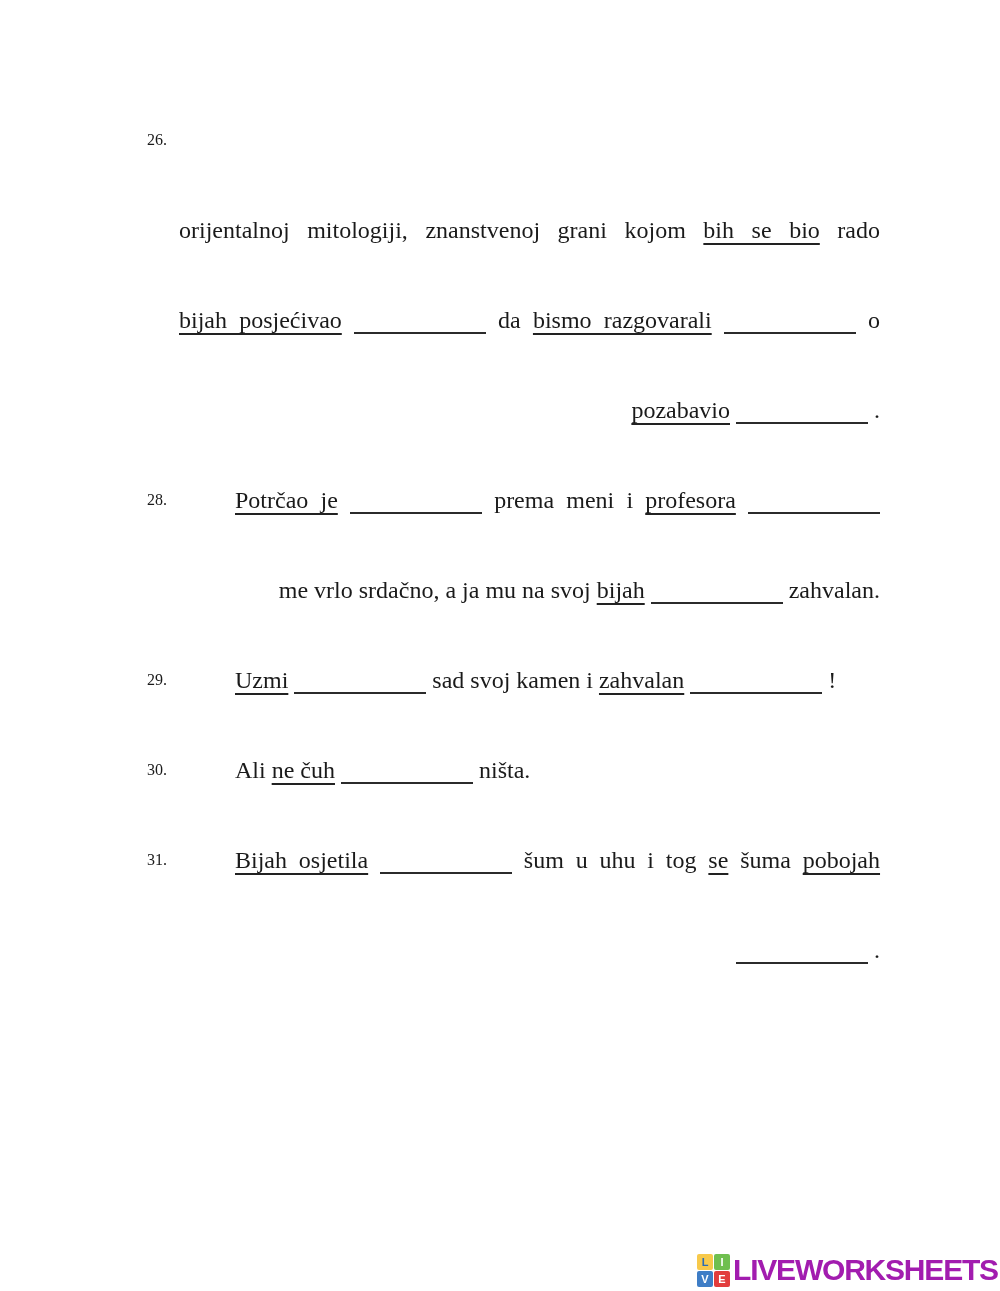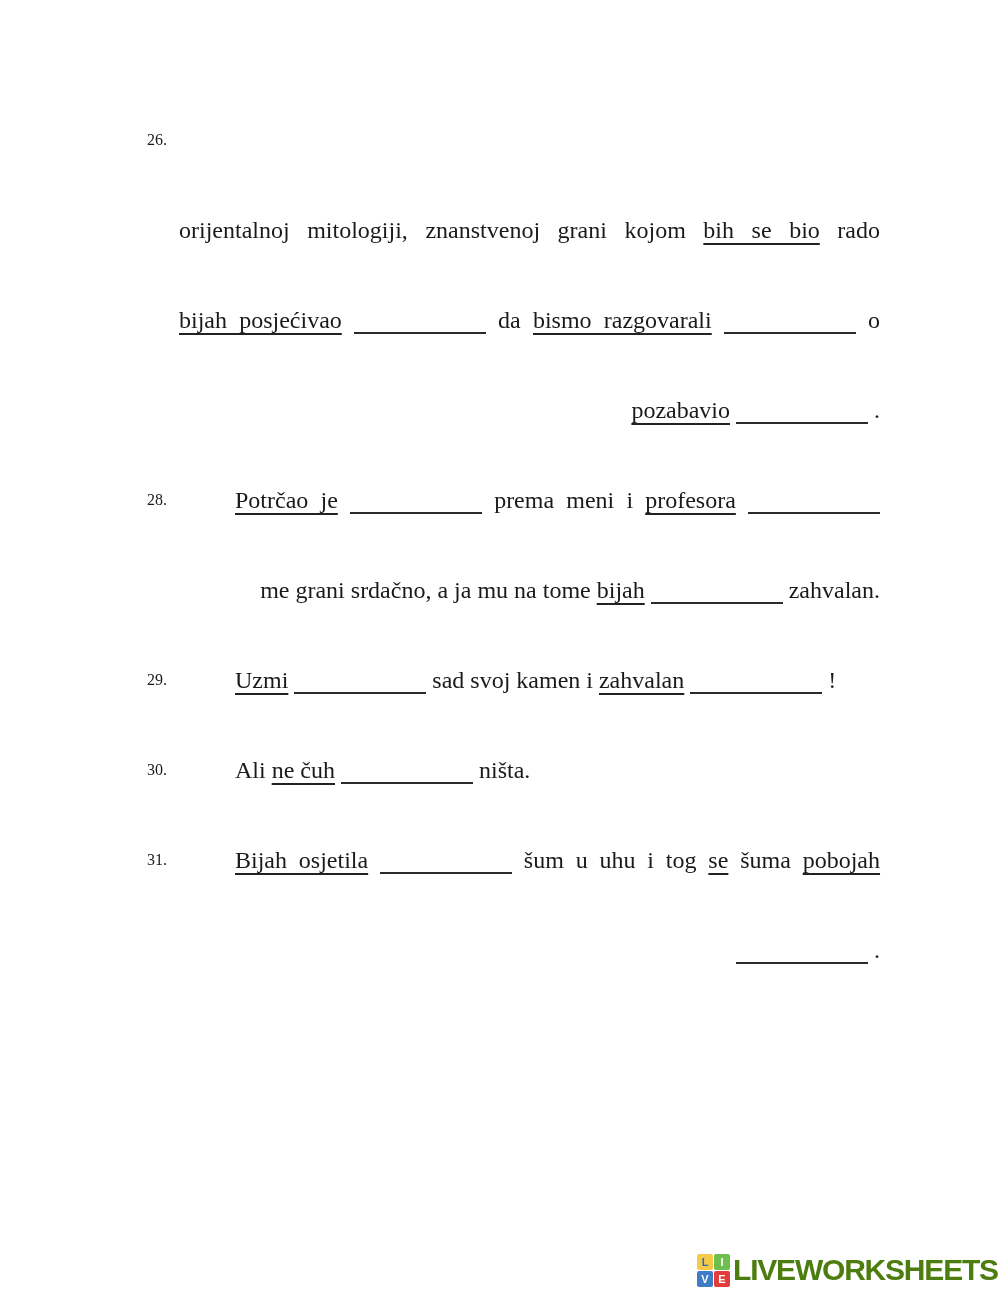--- a/index.html
+++ b/index.html
@@ -80,21 +80,21 @@
         <div class="line cont justify"><span class="u">bijah posjećivao</span><span class="plain"> </span><span class="blank"></span><span class="plain"> da </span><span class="u">bismo razgovarali</span><span class="plain"> </span><span class="blank"></span><span class="plain"> o</span></div>
       </div>
       <div class="row">
         <div class="line cont"><span class="u">pozabavio</span><span class="plain"> </span><span class="blank"></span><span class="plain"> .</span></div>
       </div>
       <div class="row">
         <span class="num">28.</span>
         <div class="line first justify"><span class="u">Potrčao je</span><span class="plain"> </span><span class="blank"></span><span class="plain"> prema meni i </span><span class="u">profesora</span><span class="plain"> </span><span class="blank"></span></div>
       </div>
       <div class="row">
-        <div class="line cont"><span class="plain">me grani srdačno, a ja mu na tome </span><span class="u">bijah</span><span class="plain"> </span><span class="blank"></span><span class="plain"> zahvalan.</span></div>
+        <div class="line cont"><span class="plain">me vrlo srdačno, a ja mu na svoj </span><span class="u">bijah</span><span class="plain"> </span><span class="blank"></span><span class="plain"> zahvalan.</span></div>
       </div>
       <div class="row">
         <span class="num">29.</span>
         <div class="line first"><span class="u">Uzmi</span><span class="plain"> </span><span class="blank"></span><span class="plain"> sad svoj kamen i </span><span class="u">zahvalan</span><span class="plain"> </span><span class="blank"></span><span class="plain"> !</span></div>
       </div>
       <div class="row">
         <span class="num">30.</span>
         <div class="line first"><span class="plain">Ali </span><span class="u">ne čuh</span><span class="plain"> </span><span class="blank"></span><span class="plain"> ništa.</span></div>
       </div>
       <div class="row">
@@ -106,16 +106,16 @@
       </div>
     </div>
 
   <div class="footer">
     <div class="logo-grid">
       <span class="logo-cell" style="background: rgb(247, 201, 75); color: rgb(43, 108, 181);">L</span>
       <span class="logo-cell" style="background: rgb(111, 191, 79); color: rgb(255, 255, 255);">I</span>
       <span class="logo-cell" style="background: rgb(62, 125, 198); color: rgb(255, 255, 255);">V</span>
       <span class="logo-cell" style="background: rgb(226, 60, 60); color: rgb(255, 255, 255);">E</span>
     </div>
-    <span class="wordmark" style="color: #4d7c0f;">LIVEWORKSHEETS</span>
+    <span class="wordmark" style="color: #a21caf;">LIVEWORKSHEETS</span>
   </div>
 
 </div>
 
 </body></html>

